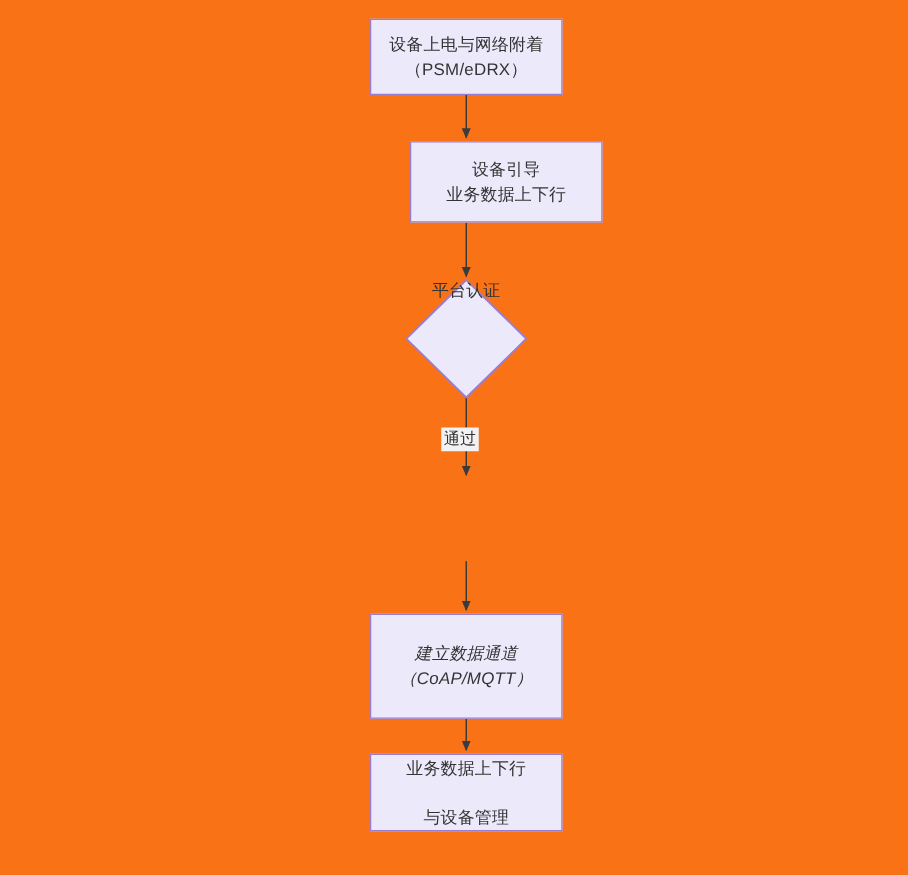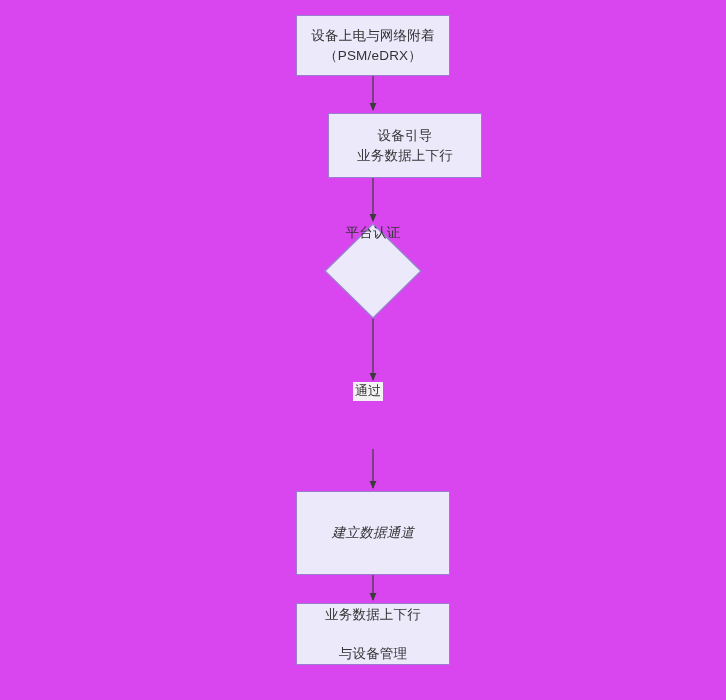--- a/index.html
+++ b/index.html
@@ -10,21 +10,21 @@
   body {
     width: 726px;
     height: 700px;
     font-family: "Liberation Sans", "DejaVu Sans", sans-serif;
     overflow: hidden;
   }
   #canvas {
     position: relative;
     width: 726px;
     height: 700px;
-    background: #d946ef;
+    background: #f97316;
   }
   .node {
     position: absolute;
     box-sizing: border-box;
     background: #ece9fb;
     border: 1px solid #9a7dd0;
     display: flex;
     flex-direction: column;
     align-items: center;
     justify-content: center;
@@ -67,21 +67,20 @@
   }
   .edge-label {
     position: absolute;
     background: #f2f2f2;
     color: #333333;
     font-size: 13px;
     line-height: 1.3;
     padding: 1px 2px;
     white-space: nowrap;
     z-index: 3;
-    margin-top: 40px;
   }
 </style>
 </head>
 <body>
 
 <div id="canvas">
 
   <svg class="connector" x="0" y="0" width="726" height="700" style="left:0;top:0;">
     <defs>
       <marker id="arrowhead" markerWidth="9" markerHeight="9" refX="6.2" refY="3" orient="auto" markerUnits="strokeWidth">
@@ -112,20 +111,21 @@
       <polygon points="49,1 97,48 49,95 1,48" fill="#ece9fb" stroke="#9a7dd0" stroke-width="1.4"></polygon>
     </svg>
     <span class="diamond-label">平台认证</span>
   </div>
 
   <div class="edge-label" style="left:353px; top:342px;">通过</div>
 
 
   <div class="node" style="left:296px; top:491px; width:154px; height:84px;font-style:italic;">
     <span>建立数据通道</span>
+    <span class="line2">（CoAP/MQTT）</span>
   </div>
 
   <div class="node" style="left:296px; top:603px; width:154px; height:62px;gap:19px;">
     <span>业务数据上下行</span>
     <span class="line2">与设备管理</span>
   </div>
 
 </div>
 
 </body></html>

